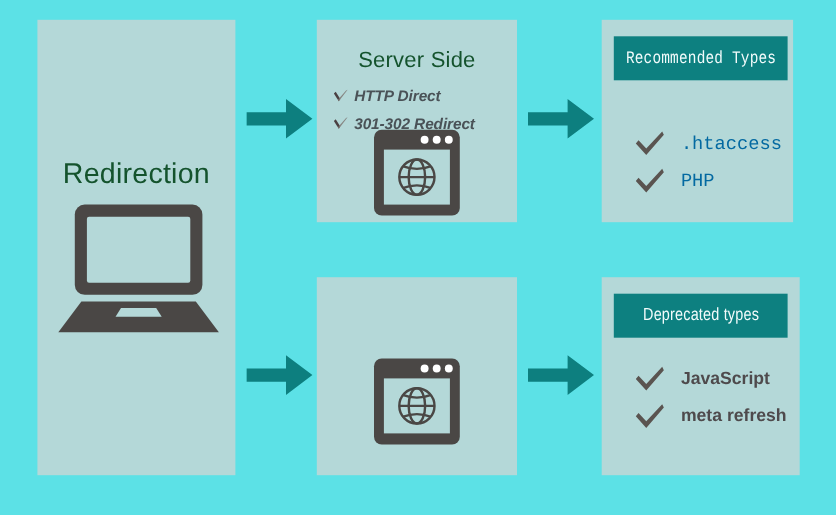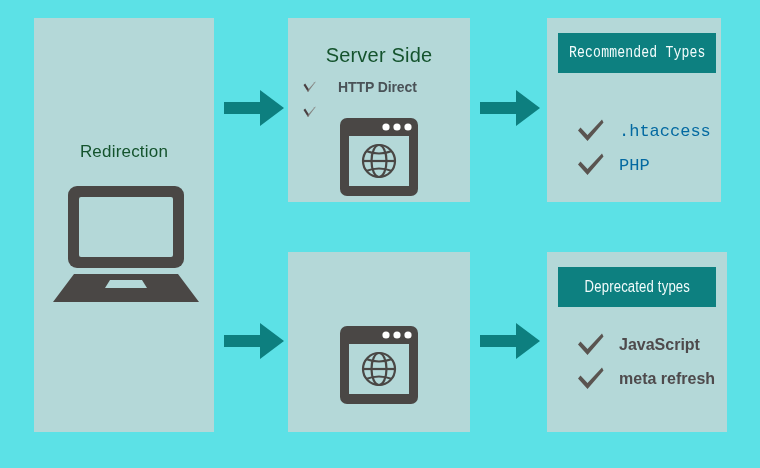--- a/index.html
+++ b/index.html
@@ -33,21 +33,21 @@
 
   
   .panel-title {
     position: absolute;
     color: #14532d;
     font-size: 20px;
     font-weight: 400;
     letter-spacing: 0.2px;
     white-space: nowrap;
   }
-  #title-redirection { left: 0; top: 124px; width: 180px; text-align: center; font-size: 17px; }
+  #title-redirection { left: 0; top: 124px; width: 180px; text-align: center; font-size: 26px; }
   #title-server      { left: 0; top: 26px;  width: 182px; text-align: center; }
   #title-client      { left: 12px; top: 32px; font-size: 21px; }
 
   
   .banner {
     position: absolute;
     left: 11px;
     top: 15px;
     width: 158px;
     height: 40px;
@@ -74,22 +74,23 @@
   .small-item {
     display: flex;
     align-items: center;
     height: 25px;
   }
   .small-item .label {
     color: #4a5257;
     font-size: 14px;
     font-weight: bold;
     letter-spacing: -0.1px;
-    margin-left: 20px;
-    white-space: nowrap;
+    margin-left: 4px;
+    white-space: nowrap;
+    font-style: italic;
   }
   .chk-small { width: 16px; height: 16px; flex: 0 0 16px; }
 
   
   .big-list {
     position: absolute;
     left: 30px;
   }
   #list-recommended { top: 96px; }
   #list-deprecated  { top: 76px; text-align: center; }
@@ -164,20 +165,21 @@
           <path d="M1.5 6 L6 13 L7.3 11 L3.2 4.5 Z" fill="#4a4042"></path>
           <path d="M6 13 L14 2.5 L12.6 3.2 L5.2 11.6 Z" fill="#7d7572" opacity="0.85"></path>
         </svg>
         <span class="label">HTTP Direct</span>
       </div>
       <div class="small-item">
         <svg class="chk-small" viewBox="0 0 16 16">
           <path d="M1.5 6 L6 13 L7.3 11 L3.2 4.5 Z" fill="#4a4042"></path>
           <path d="M6 13 L14 2.5 L12.6 3.2 L5.2 11.6 Z" fill="#7d7572" opacity="0.85"></path>
         </svg>
+        <span class="label">301-302 Redirect</span>
       </div>
     </div>
 
     <svg class="icon-browser" id="browser-server" viewBox="0 0 82 82">
       <rect x="2" y="2" width="78" height="78" rx="7" ry="7" fill="#4a4745"></rect>
       <rect x="11" y="20" width="60" height="50" fill="#b4d8d8"></rect>
       <circle cx="48" cy="11" r="3.6" fill="#ffffff"></circle>
       <circle cx="59" cy="11" r="3.6" fill="#ffffff"></circle>
       <circle cx="70" cy="11" r="3.6" fill="#ffffff"></circle>
       <g fill="none" stroke="#4a4745" stroke-width="2.2">

